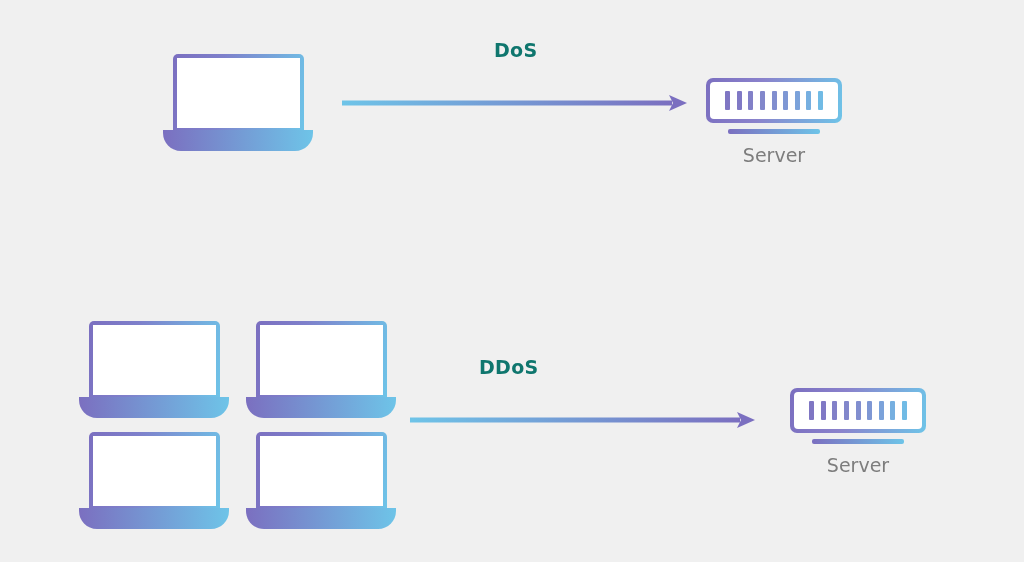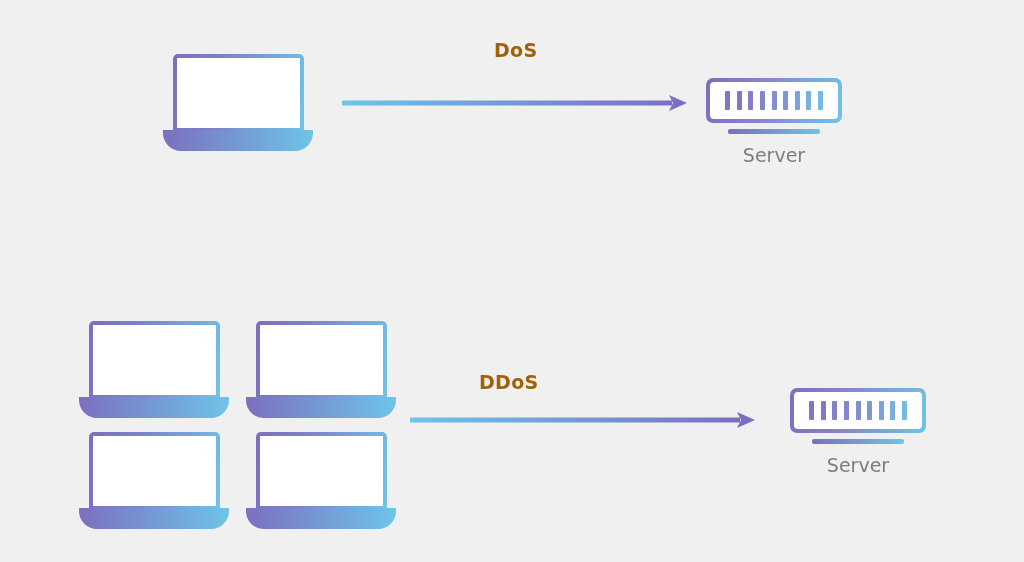--- a/index.html
+++ b/index.html
@@ -74,21 +74,21 @@
     font-weight: normal;
     white-space: nowrap;
   }
 
   
   .arrow { position: absolute; }
 
   
   .flow-label {
     position: absolute;
-    color: #a16207;
+    color: #0f766e;
     font-weight: bold;
     white-space: nowrap;
     letter-spacing: 0.3px;
   }
 </style>
 </head>
 <body>
 
 <div id="diagram">
 
@@ -178,21 +178,21 @@
   <div class="laptop" style="left:246px; top:432px; width:150px; height:98px;">
     <div class="lid" style="width:131px; height:78px; left:10px; top:0;
                 background:linear-gradient(100deg,#7b6fc0 0%,#7e80cb 35%,#6ec4e8 100%);">
       <div class="lid-inner"></div>
     </div>
     <svg class="base" width="150" height="22" viewBox="0 0 150 22" style="top:76px;">
       <path d="M0,0 L150,0 L150,3 C150,13 142,21 132,21 L18,21 C8,21 0,13 0,3 Z" fill="url(#lapgradA1)"></path>
     </svg>
   </div>
 
-  <div class="flow-label" style="left:479px; top:371px; font-size:19px;">DDoS</div>
+  <div class="flow-label" style="left:479px; top:356px; font-size:19px;">DDoS</div>
 
   <div class="arrow" style="left:410px; top:411px; width:345px; height:18px;">
     <svg width="345" height="18" viewBox="0 0 345 18">
       <defs>
         <linearGradient id="arrgradB" x1="0" y1="0" x2="1" y2="0">
           <stop offset="0" stop-color="#6ec4e8"></stop>
           <stop offset="1" stop-color="#7b6fc0"></stop>
         </linearGradient>
       </defs>
       <rect x="0" y="6.5" width="330" height="5" fill="url(#arrgradB)"></rect>

